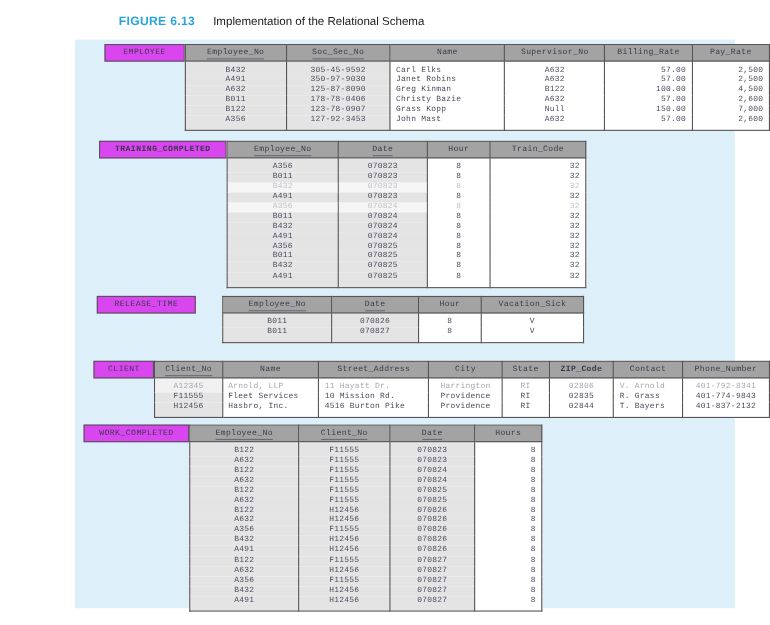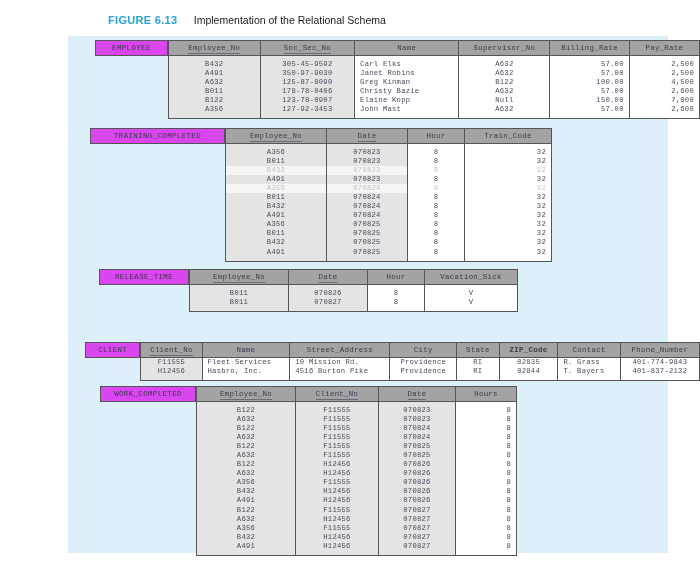--- a/index.html
+++ b/index.html
@@ -109,38 +109,38 @@
             <td class="pk c">B011</td>
             <td class="pk c">178-78-0406</td>
             <td class="l">Christy Bazie</td>
             <td class="c">A632</td>
             <td class="r">57.00</td>
             <td class="r">2,600</td>
           </tr>
           <tr>
             <td class="pk c">B122</td>
             <td class="pk c">123-78-0907</td>
-            <td class="l">Elaine Kopp</td>
+            <td class="l">Grass Kopp</td>
             <td class="c">Null</td>
             <td class="r">150.00</td>
             <td class="r">7,000</td>
           </tr>
           <tr class="last">
             <td class="pk c">A356</td>
             <td class="pk c">127-92-3453</td>
             <td class="l">John Mast</td>
             <td class="c">A632</td>
             <td class="r">57.00</td>
             <td class="r">2,600</td>
           </tr>
         </tbody>
       </table>
     </div>
     <div class="rel" style="left: 90px; top: 128px;">
-      <div class="relname" style="width: 135px;">TRAINING_COMPLETED</div>
+      <div class="relname" style="width: 116px; font-weight: bold;">TRAINING_COMPLETED</div>
       <table class="rt">
         <thead>
           <tr>
             <th style="width: 90px;"><span class="u">Employee_No</span></th>
             <th style="width: 70px;"><span class="u">Date</span></th>
             <th style="width: 46px;">Hour</th>
             <th style="width: 76px;">Train_Code</th>
           </tr>
         </thead>
         <tbody>
@@ -212,21 +212,21 @@
           </tr>
           <tr class="last">
             <td class="pk c">A491</td>
             <td class="pk c">070825</td>
             <td class="c">8</td>
             <td class="r">32</td>
           </tr>
         </tbody>
       </table>
     </div>
-    <div class="rel" style="left: 99px; top: 269px;">
+    <div class="rel" style="left: 88px; top: 269px; gap: 24px;">
       <div class="relname" style="width: 90px;">RELEASE_TIME</div>
       <table class="rt">
         <thead>
           <tr>
             <th style="width: 88px;"><span class="u">Employee_No</span></th>
             <th style="width: 68px;"><span class="u">Date</span></th>
             <th style="width: 46px;">Hour</th>
             <th style="width: 82px;">Vacation_Sick</th>
           </tr>
         </thead>
@@ -239,36 +239,46 @@
           </tr>
           <tr class="last">
             <td class="pk c">B011</td>
             <td class="pk c">070827</td>
             <td class="c">8</td>
             <td class="c">V</td>
           </tr>
         </tbody>
       </table>
     </div>
-    <div class="rel" style="left: 85px; top: 342px;">
+    <div class="rel" style="left: 85px; top: 328px;">
       <div class="relname" style="width: 62px;">CLIENT</div>
       <table class="rt">
         <thead>
           <tr>
             <th style="width: 58px;"><span class="u">Client_No</span></th>
             <th style="width: 90px;">Name</th>
             <th style="width: 106px;">Street_Address</th>
             <th style="width: 66px;">City</th>
             <th style="width: 40px;">State</th>
             <th style="width: 58px; font-weight: bold;">ZIP_Code</th>
             <th style="width: 62px; font-family: Liberation Mono, monospace;">Contact</th>
             <th style="width: 80px;">Phone_Number</th>
           </tr>
         </thead>
         <tbody>
+          <tr class="first fade2">
+            <td class="pk c">A12345</td>
+            <td class="l">Arnold, LLP</td>
+            <td class="l">11 Hayatt Dr.</td>
+            <td class="c">Harrington</td>
+            <td class="c">RI</td>
+            <td class="c">02806</td>
+            <td class="l">V. Arnold</td>
+            <td class="c">401-792-8341</td>
+          </tr>
           <tr>
             <td class="pk c">F11555</td>
             <td class="l">Fleet Services</td>
             <td class="l">10 Mission Rd.</td>
             <td class="c">Providence</td>
             <td class="c">RI</td>
             <td class="c">02835</td>
             <td class="l">R. Grass</td>
             <td class="c">401-774-9843</td>
           </tr>
@@ -278,21 +288,21 @@
             <td class="l">4516 Burton Pike</td>
             <td class="c">Providence</td>
             <td class="c">RI</td>
             <td class="c">02844</td>
             <td class="l">T. Bayers</td>
             <td class="c">401-837-2132</td>
           </tr>
         </tbody>
       </table>
     </div>
-    <div class="rel" style="left: 100px; top: 386px;">
+    <div class="rel" style="left: 76px; top: 386px;">
       <div class="relname" style="width: 96px;">WORK_COMPLETED</div>
       <table class="rt">
         <thead>
           <tr>
             <th style="width: 88px;"><span class="u">Employee_No</span></th>
             <th style="width: 72px;"><span class="u">Client_No</span></th>
             <th style="width: 66px;"><span class="u">Date</span></th>
             <th style="width: 50px;">Hours</th>
           </tr>
         </thead>

